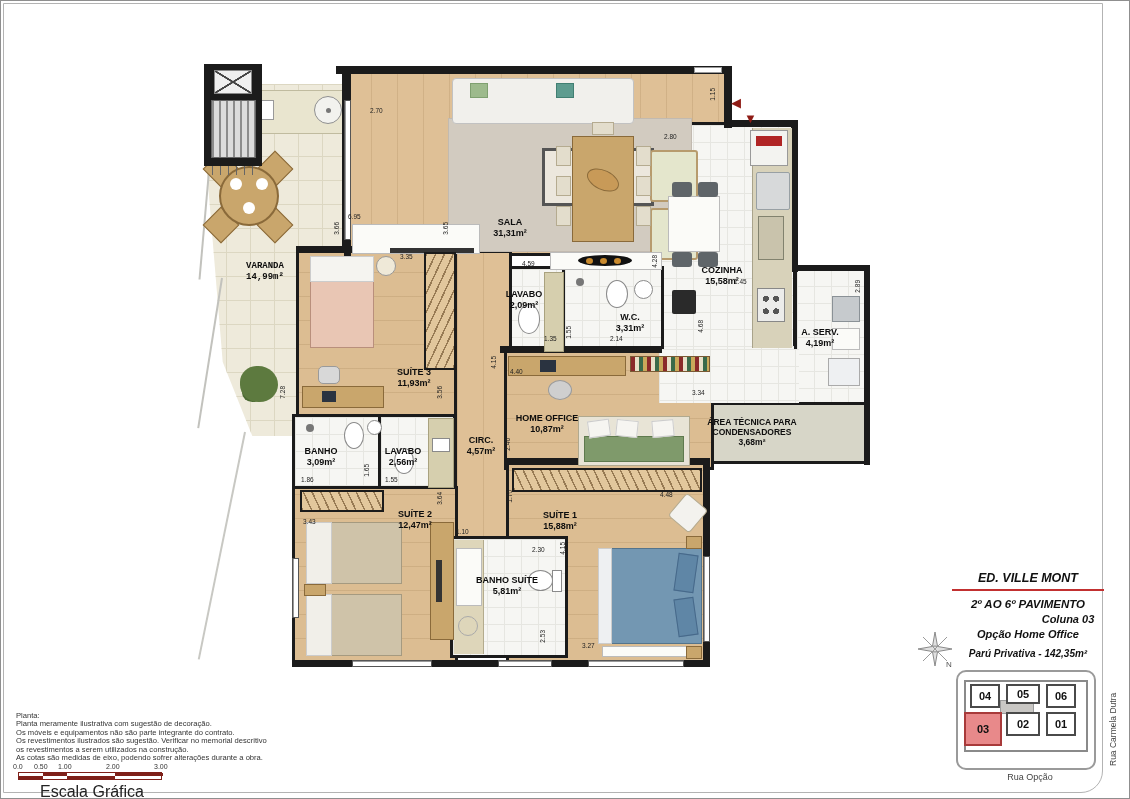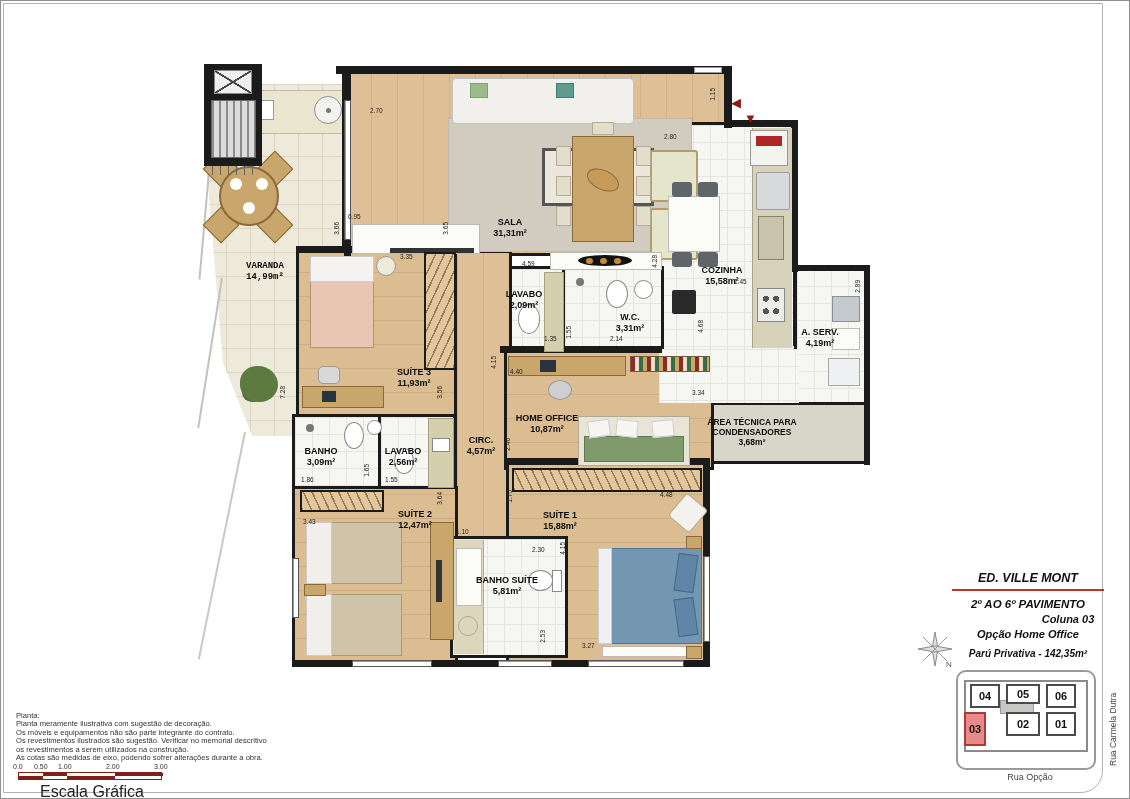--- a/index.html
+++ b/index.html
@@ -347,21 +347,21 @@
 <div class="abs" style="left:1000px;top:700px;width:34px;height:14px;background:#c9c7c4;border:1px solid #9a9a9a;"></div>
 <div class="abs kp-unit" style="left:970px;top:684px;width:30px;height:24px;">
     <span>04</span>
   </div>
 <div class="abs kp-unit" style="left:1006px;top:684px;width:34px;height:20px;">
     <span>05</span>
   </div>
 <div class="abs kp-unit" style="left:1046px;top:684px;width:30px;height:24px;">
     <span>06</span>
   </div>
-<div class="abs kp-unit hl" style="left:964px;top:712px;width:22px;height:34px;">
+<div class="abs kp-unit hl" style="left:964px;top:712px;width:38px;height:34px;">
     <span>03</span>
   </div>
 <div class="abs kp-unit" style="left:1006px;top:712px;width:34px;height:24px;">
     <span>02</span>
   </div>
 <div class="abs kp-unit" style="left:1046px;top:712px;width:30px;height:24px;">
     <span>01</span>
   </div>
 <div class="street" style="left:1030px;top:772px;transform:translateX(-50%);">Rua Opção</div>
 <div class="street" style="left:1112px;top:722px;transform:rotate(-90deg);transform-origin:left top;font-size:8.5px;white-space:nowrap;left:1108px;top:766px;">Rua Carmela Dutra</div>

